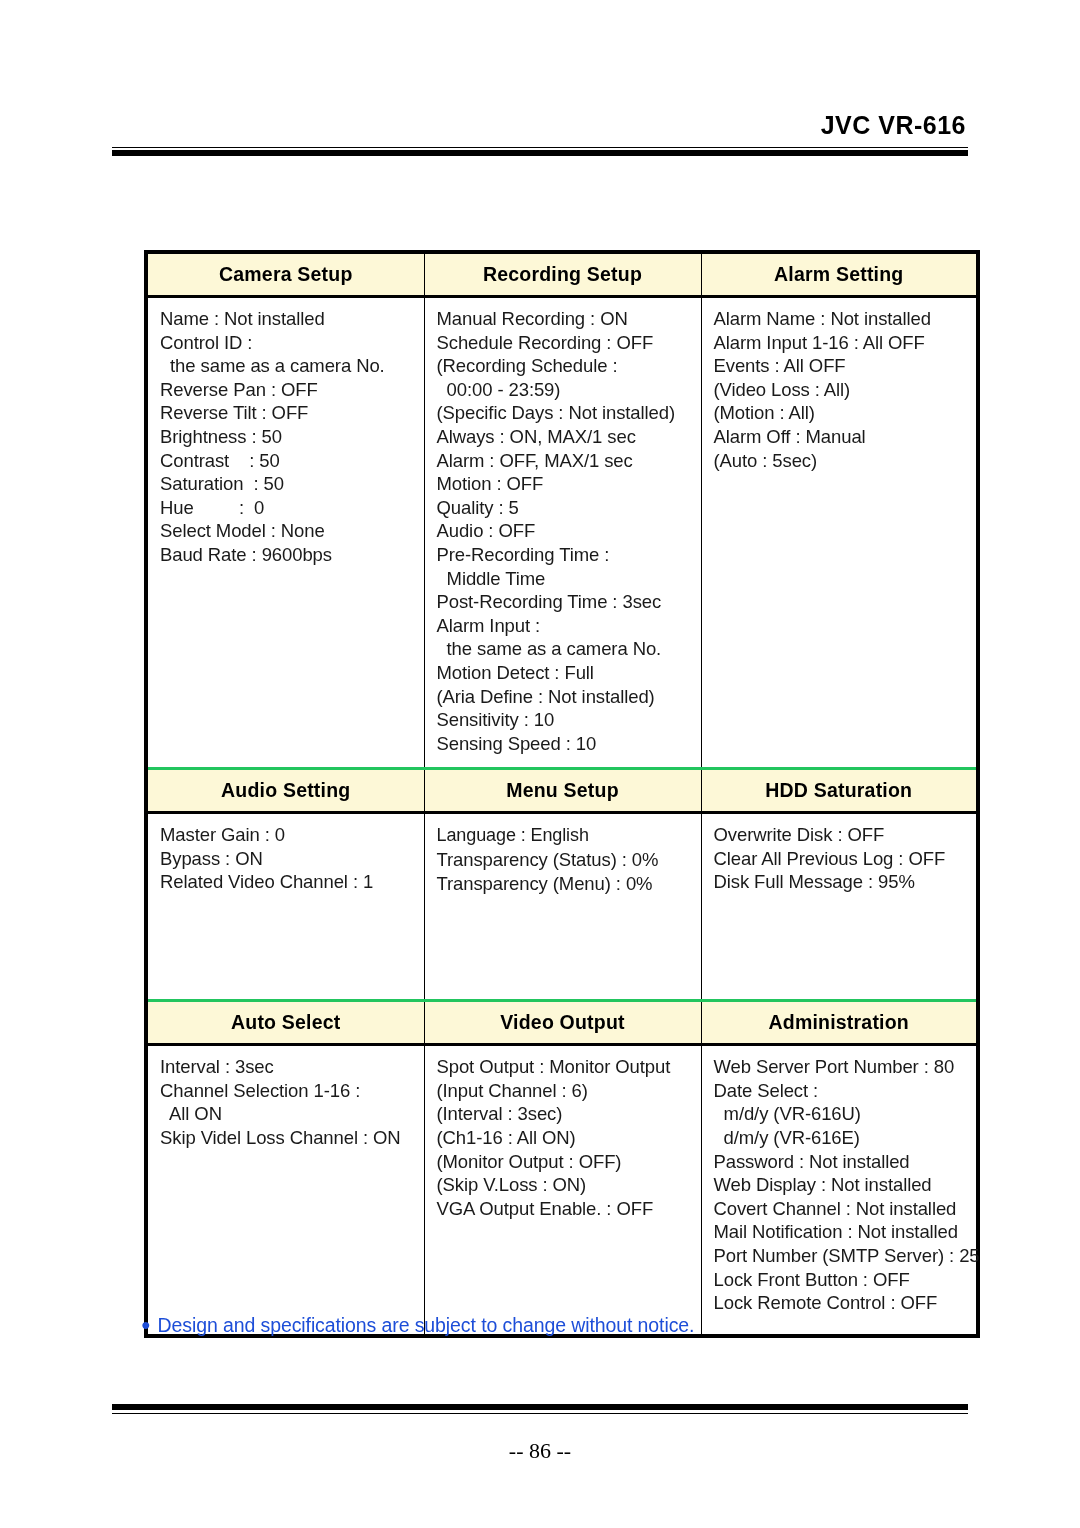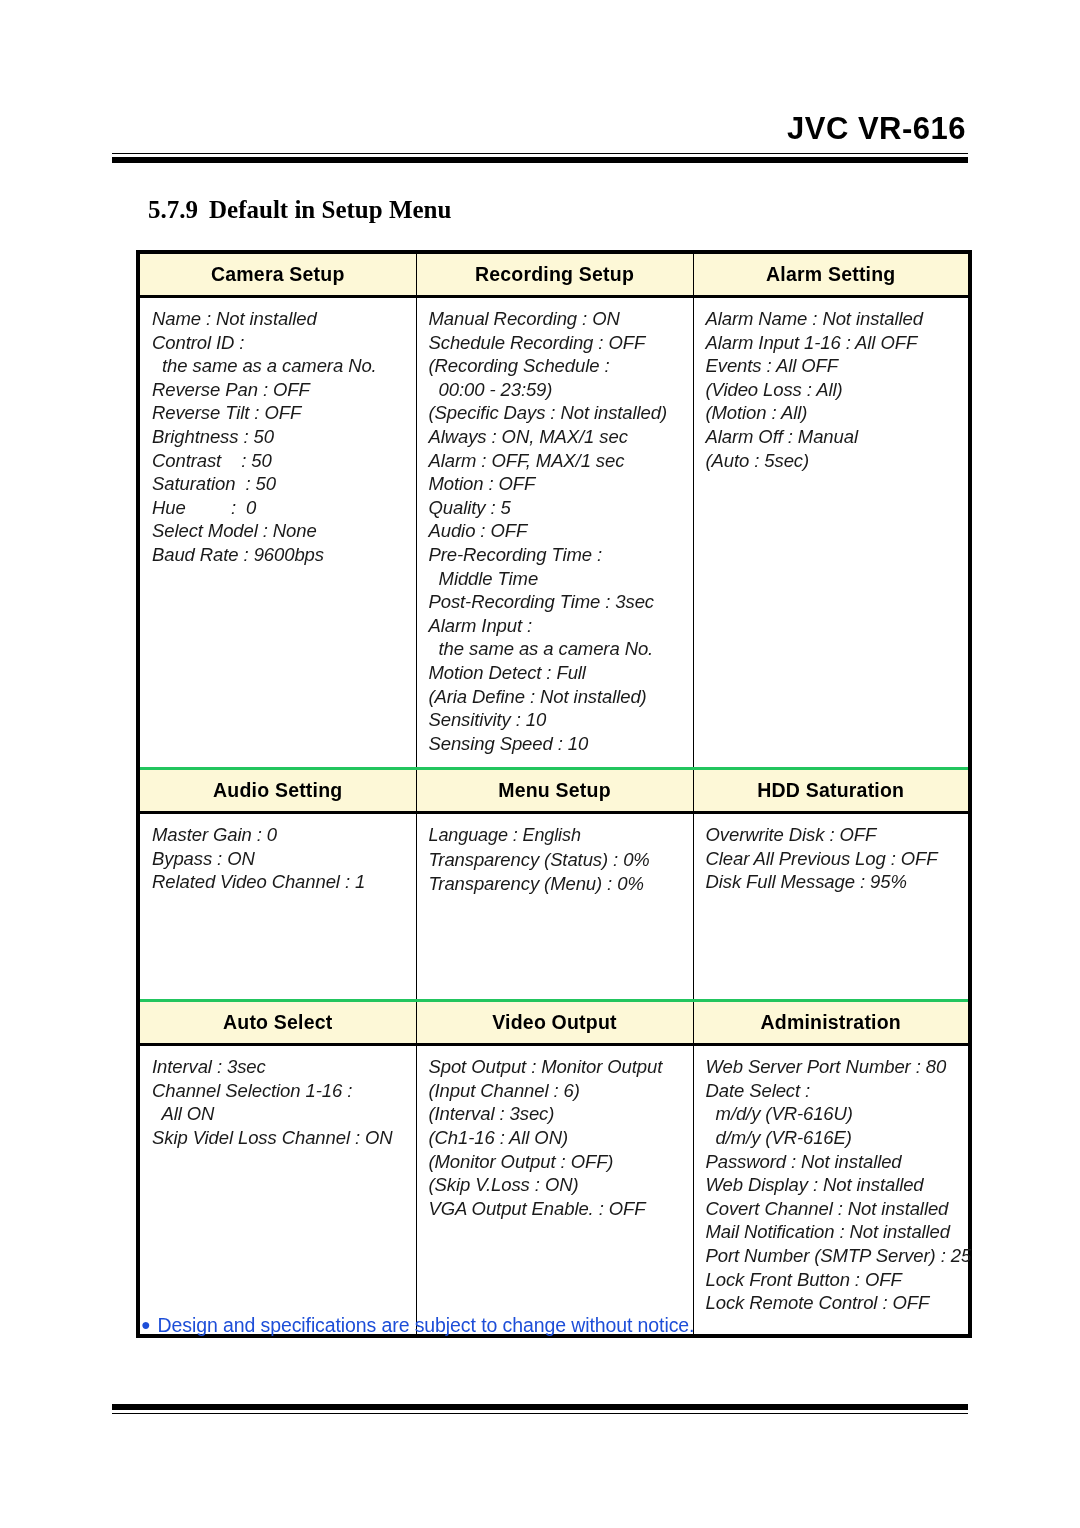--- a/index.html
+++ b/index.html
@@ -24,21 +24,21 @@
   
   .doc-header {
     position: absolute;
     left: 112px;
     top: 112px;
     width: 856px;
   }
   .doc-header-title {
     text-align: right;
     font-family: "Liberation Sans", sans-serif;
-    font-size: 31px;
+    font-size: 25px;
     font-weight: bold;
     letter-spacing: 0.5px;
     color: #000;
     line-height: 1.1;
     padding-right: 2px;
   }
   .rule-double {
     margin-top: 7px;
     border-top: 1.5px solid #000;
     padding-top: 2.5px;
@@ -57,21 +57,21 @@
     font-size: 25px;
     font-weight: bold;
     color: #000;
     white-space: nowrap;
   }
   .section-heading .sec-num { margin-right: 11px; }
 
   
   .spec-table {
     position: absolute;
-    left: 136px;
+    left: 144px;
     top: 250px;
     width: 832px;
     border-collapse: collapse;
     table-layout: fixed;
     border: 4px solid #000;
   }
   .spec-table col.c1 { width: 278px; }
   .spec-table col.c2 { width: 277px; }
   .spec-table col.c3 { width: 277px; }
 
@@ -101,21 +101,20 @@
   }
   .spec-table tr.header-row-first th { border-top: none; }
 
   .cell-body {
     padding: 9px 0 12px 12px;
     font-size: 18.5px;
     line-height: 23.6px;
     font-family: "Liberation Sans", sans-serif;
     color: #1a1a1a;
     letter-spacing: -0.1px;
-    font-style: italic;
   }
   .cell-body .ln { white-space: pre; }
   .cell-body .ln.big { font-size: 18px; line-height: 25px; }
 
   
   td.body-r1 { height: 466px; }
   td.body-r2 { height: 185px; }
   td.body-r3 { height: 288px; }
 
   
@@ -164,23 +163,20 @@
 
 <div class="page">
 
   <div class="doc-header">
     <div class="doc-header-title">JVC VR-616</div>
     <div class="rule-double">
       <div class="rule-double-thick"></div>
     </div>
   </div>
 
-  <div class="section-heading">
-    <span class="sec-num">5.7.9</span><span>Default in Setup Menu</span>
-  </div>
 
   <table class="spec-table">
     <colgroup>
       <col class="c1">
         <col class="c2">
         <col class="c3">
     </colgroup>
     <tbody id="table-body">
         <tr class="header-row-first">
           <th>Camera Setup</th>
@@ -310,15 +306,16 @@
       </tbody>
   </table>
 
   <div class="footnote">
     <span class="bullet">●</span><span>Design and specifications are subject to change without notice.</span>
   </div>
 
   <div class="doc-footer">
     <div class="footer-rule-thick"></div>
     <div class="footer-rule-thin"></div>
+    <div class="page-number">-- 86 --</div>
   </div>
 
 </div>
 
 </body></html>

